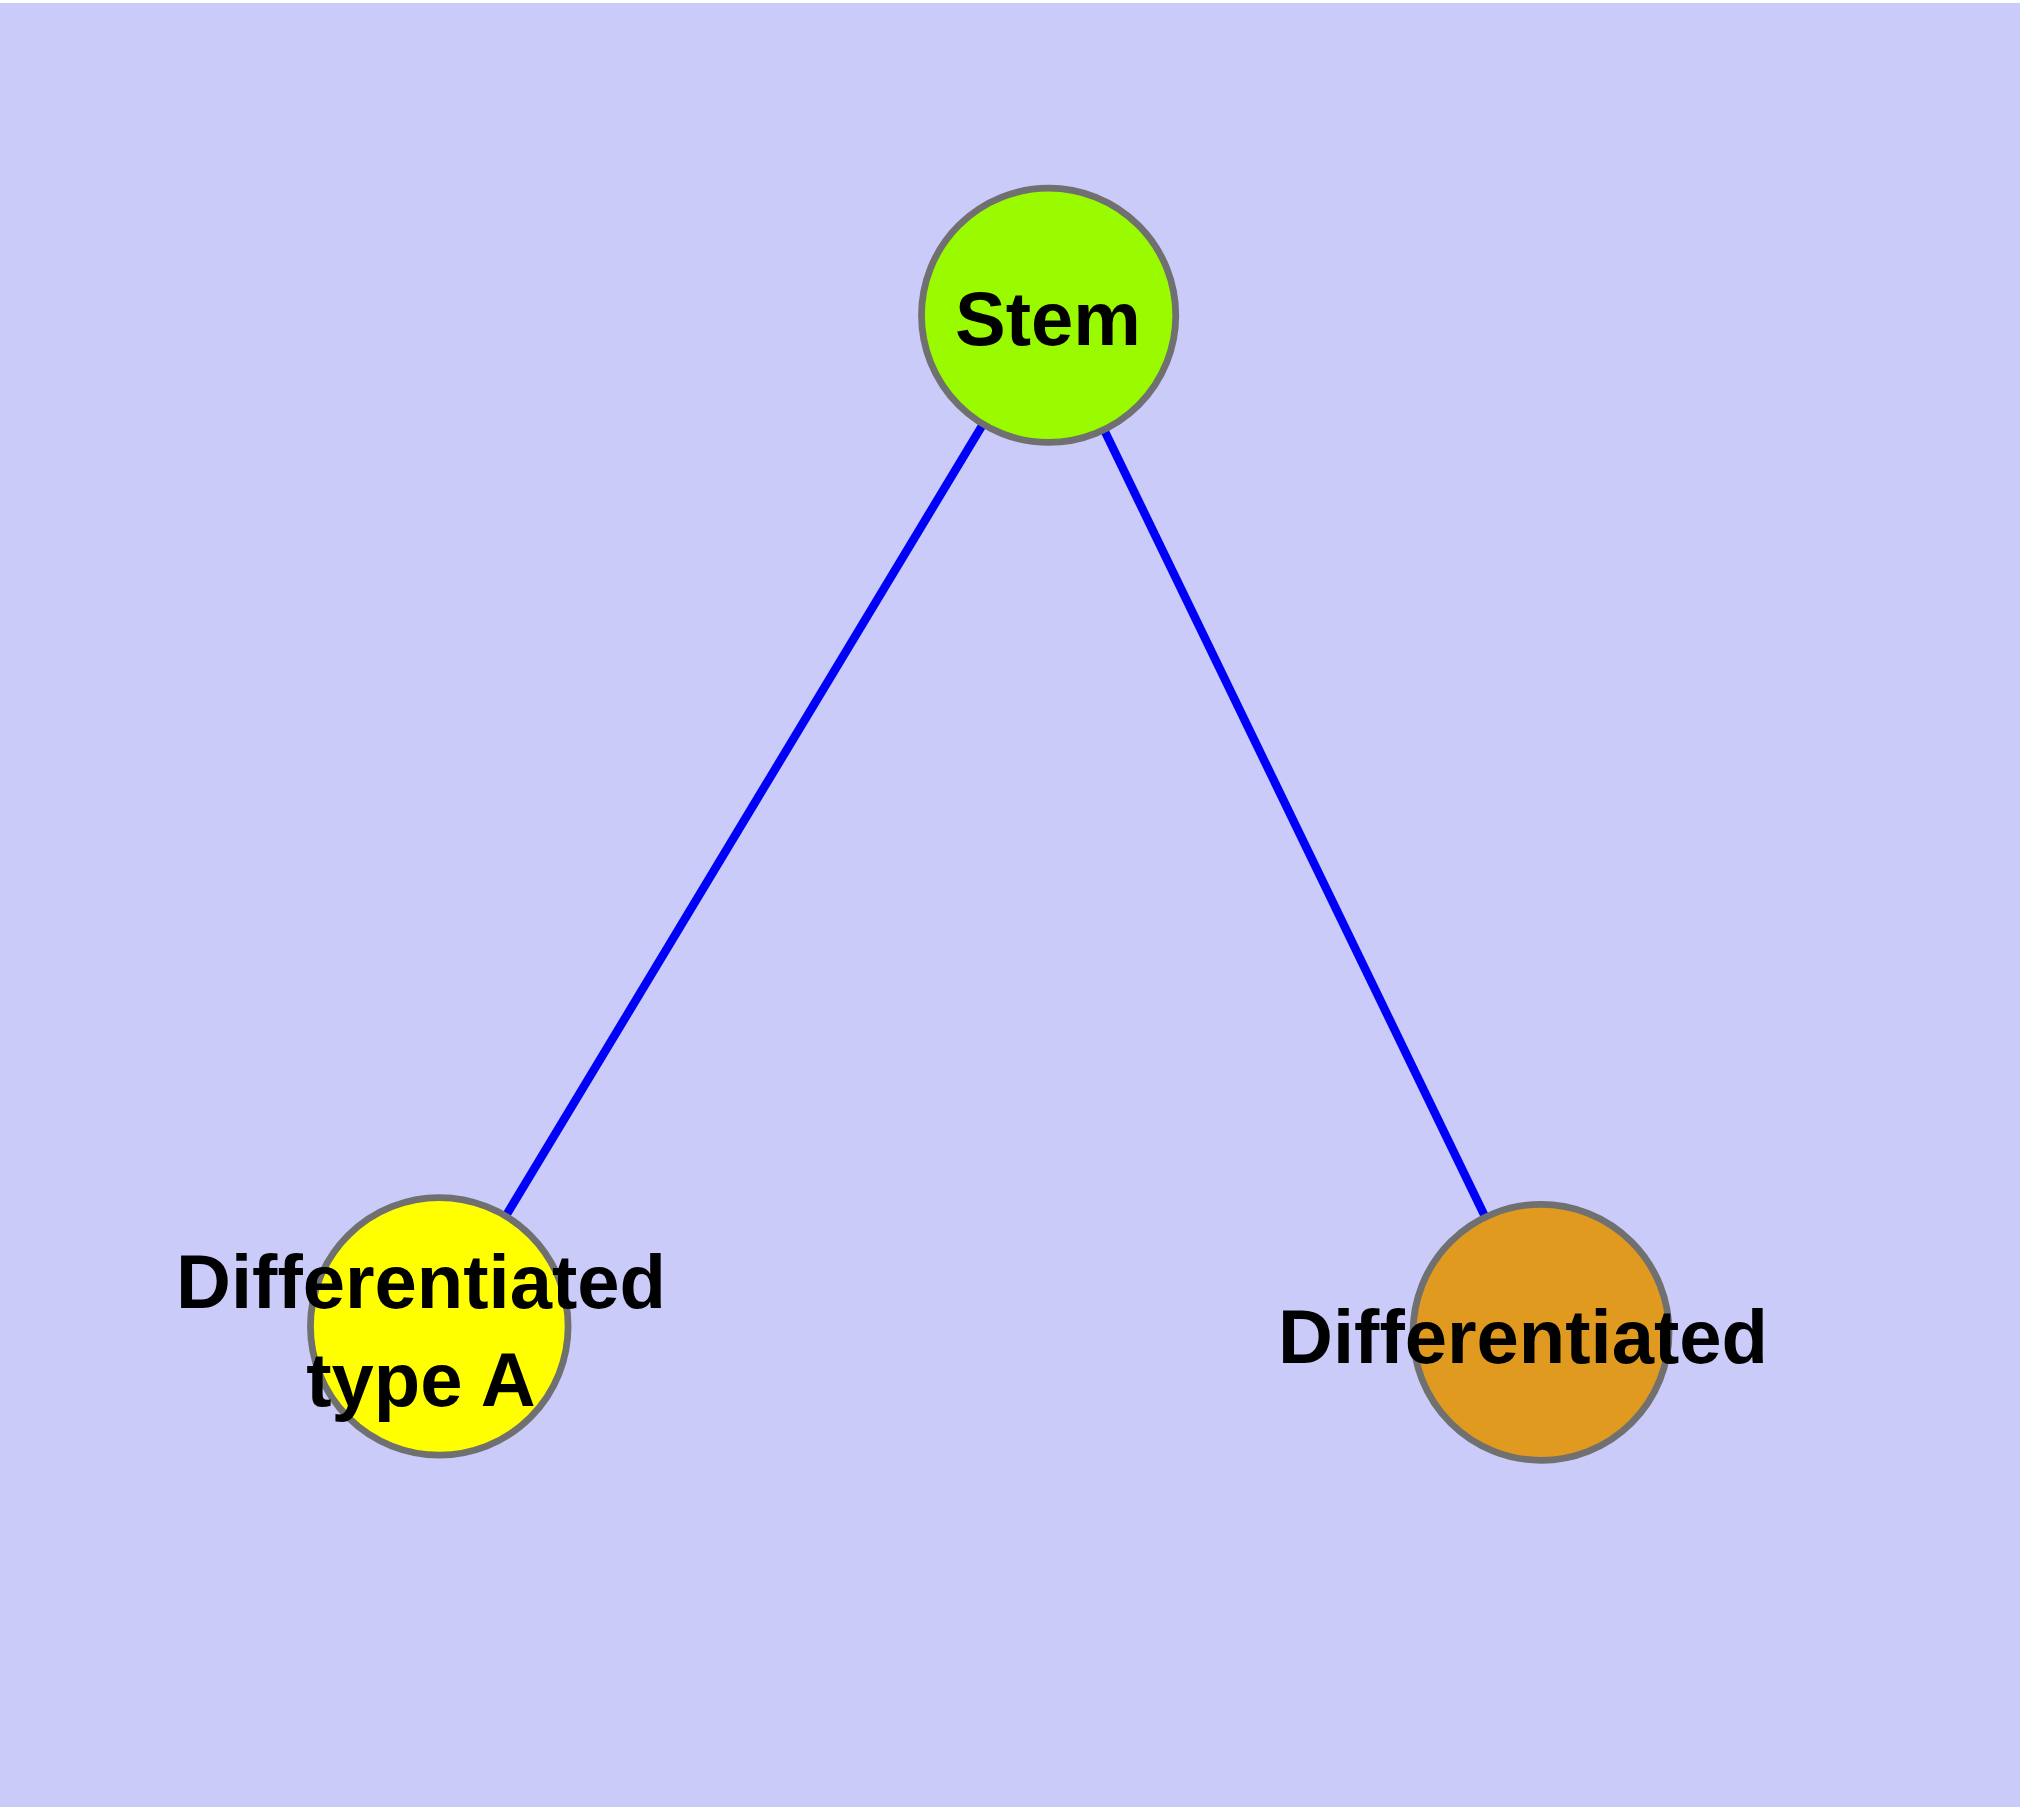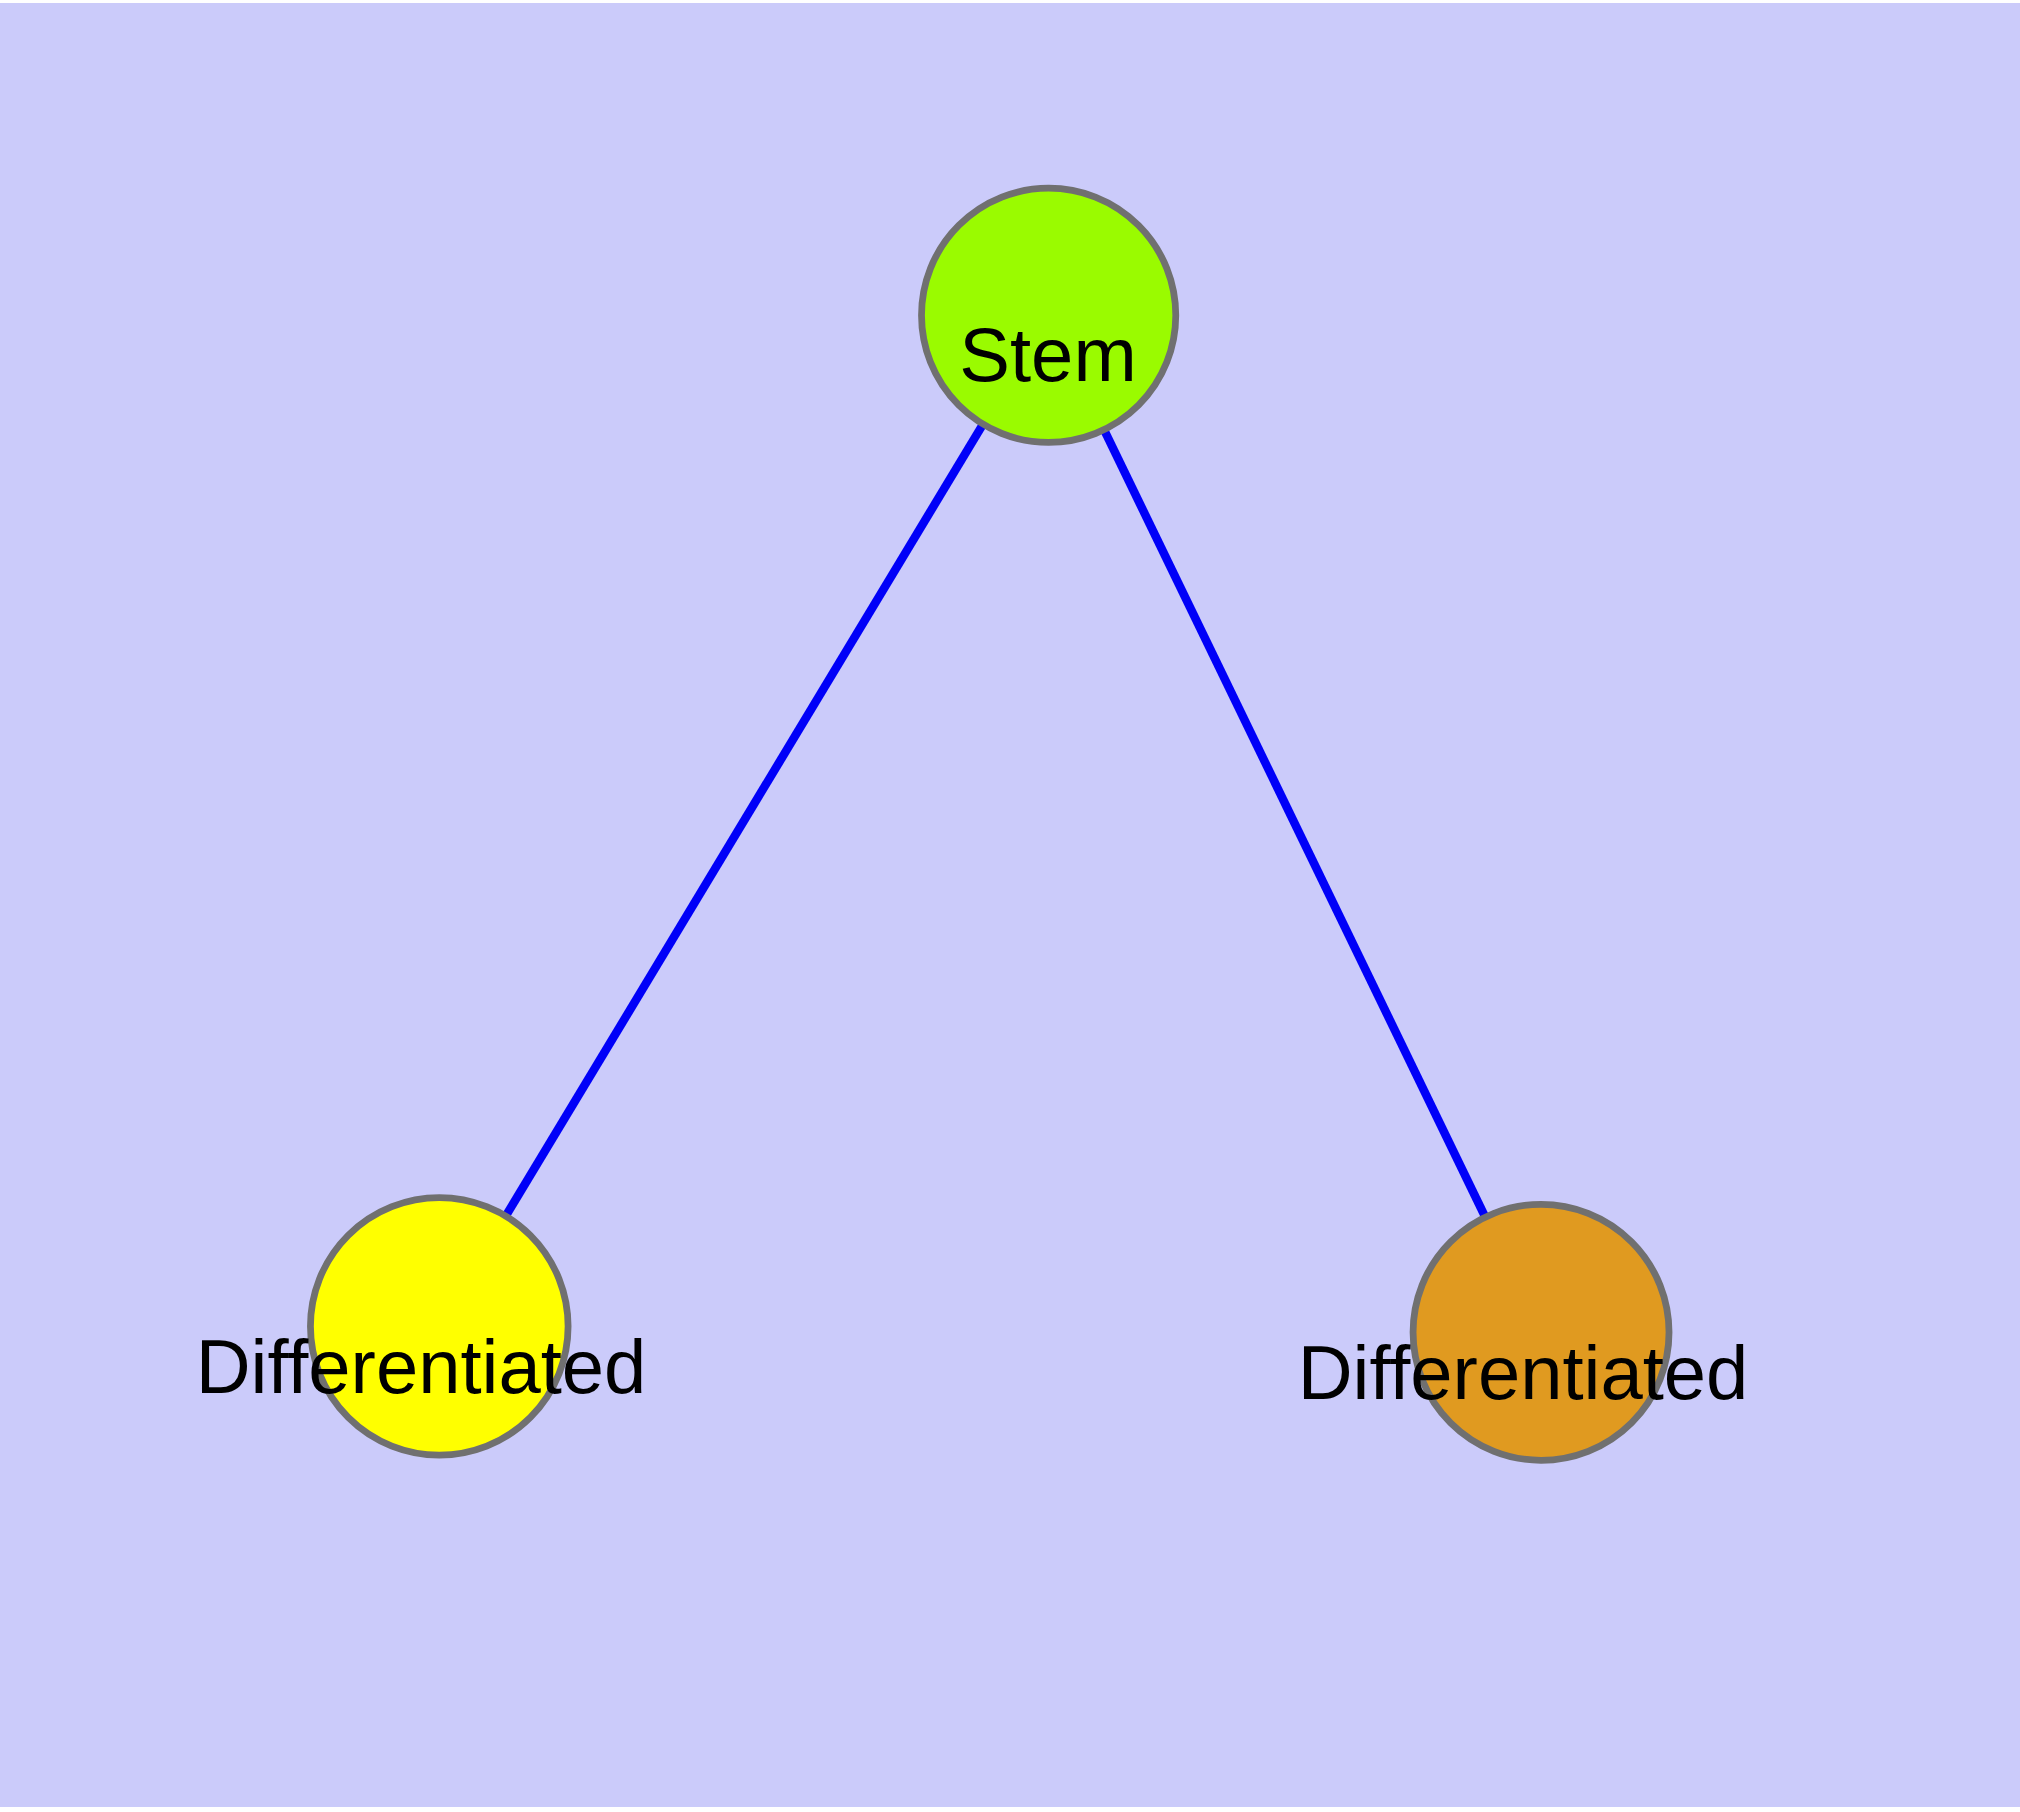--- a/index.html
+++ b/index.html
@@ -42,27 +42,26 @@
     position: absolute;
     left: 0;
     top: 0;
     width: 2021px;
     height: 1812px;
     pointer-events: none;
   }
   .node-label {
     position: absolute;
     transform: translate(-50%, -50%);
-    font-weight: normal;
+    font-weight: bold;
     font-size: 76px;
     line-height: 98px;
     color: #000000;
     text-align: center;
     white-space: nowrap;
-    margin-top: 36px;
   }
   .label-stem   { left: 1048px; top: 319px; }
   .label-diff-a { left: 421px;  top: 1331px; }
   .label-diff-b { left: 1523px; top: 1337px; }
 </style>
 </head>
 <body>
 
 <div class="viewport">
 
@@ -80,20 +79,21 @@
 
     <circle class="node-circle" cx="1818" cy="1572" r="151" fill="#E09A20"></circle>
   </svg>
 
   <div class="labels-layer">
 
     <div class="node-label label-stem">Stem</div>
 
     <div class="node-label label-diff-a">
       <div>Differentiated</div>
+      <div>type A</div>
     </div>
 
     <div class="node-label label-diff-b">
       <div>Differentiated</div>
     </div>
 
   </div>
 </div>
 
 

